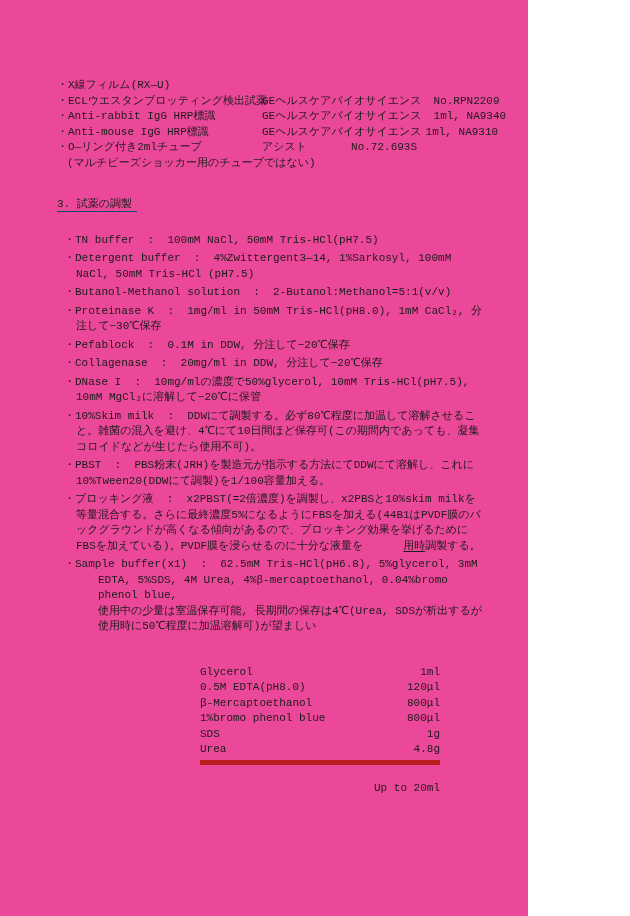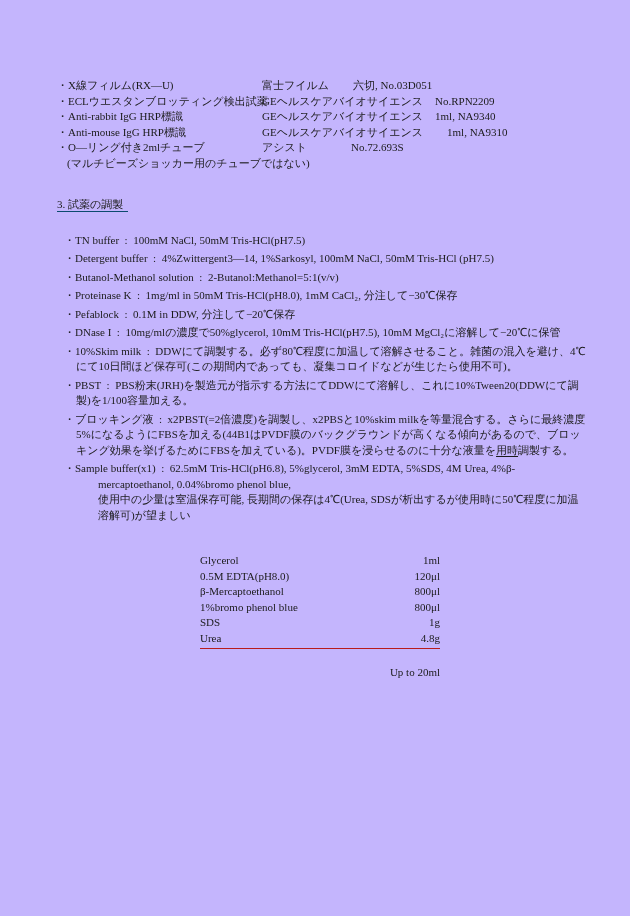--- a/index.html
+++ b/index.html
@@ -1,64 +1,63 @@
 <!DOCTYPE html>
 <html lang="ja"><head>
 <meta charset="utf-8">
 <style>
   * { margin:0; padding:0; box-sizing:border-box; }
   html,body { background:#ffffff; }
   .page {
     position:relative;
-    width:630px; height:916px;
-    background:#c4b5fd;
+    width:528px; height:916px;
+    background:#ec4899;
     color:#1b1b1b;
-    font-family:Liberation Serif, serif;
+    font-family:Liberation Mono, monospace;
     font-size:11px;
     line-height:15.5px;
     overflow:hidden;
   }
   
   .materials { margin:78px 20px 0 57px; }
   .material-row { display:grid; grid-template-columns:205px 1fr; }
   .m-name { white-space:pre; }
   .m-rest { white-space:pre; }
   .m-catalog { display:inline-block; }
   .cat-0 { margin-left:24px; }
   .cat-1 { margin-left:12px; }
   .cat-2 { margin-left:12px; }
-  .cat-3 { margin-left:24px; }
+  .cat-3 { margin-left:4px; }
   .cat-4 { margin-left:44px; }
   .materials-note { margin-left:10px; }
   
   .heading-wrap { margin:26px 0 0 57px; }
   .heading { border-bottom:1px solid #0c4a6e; padding:0 5px 1px 0; }
   
   .reagents { margin:20px 42px 0 64px; }
   .reagent-item { padding-left:12px; text-indent:-12px; }
   .reagent-item + .reagent-item { margin-top:3px; }
   .reagent-item.sample { padding-left:34px; text-indent:-34px; }
   .reagent-text { white-space:pre-wrap; }
   .sample-note { text-indent:0; white-space:pre-wrap; }
-  .u { text-decoration:underline; text-underline-offset:2px; }
+  .u { text-decoration:underline; text-underline-offset:2px;margin-left:40px; }
   
   .recipe { margin:30px 0 0 200px; width:240px; }
   .recipe-row { display:flex; justify-content:space-between; }
-  .recipe-row.last { border-bottom:1px solid #b91c1c; padding-bottom:2px; }
+  .recipe-row.last { border-bottom:5px solid #b91c1c; padding-bottom:2px; }
   .recipe-total { text-align:right; padding-top:16px; }
 </style>
 </head>
 <body>
 
 <div class="page">
 
   <div class="materials">
     <div class="material-row">
       <span class="m-name">・X線フィルム(RX—U)</span>
-      <span class="m-rest"><span>富士フイルム</span><span class="m-catalog cat-0">六切, No.03D051</span></span>
     </div>
     <div class="material-row">
       <span class="m-name">・ECLウエスタンブロッティング検出試薬</span>
       <span class="m-rest"><span>GEヘルスケアバイオサイエンス</span><span class="m-catalog cat-1">No.RPN2209</span></span>
     </div>
     <div class="material-row">
       <span class="m-name">・Anti-rabbit IgG HRP標識</span>
       <span class="m-rest"><span>GEヘルスケアバイオサイエンス</span><span class="m-catalog cat-2">1ml, NA9340</span></span>
     </div>
     <div class="material-row">
@@ -75,20 +74,21 @@
   <div class="heading-wrap">
     <span class="heading">3. 試薬の調製</span>
   </div>
 
   <div class="reagents">
     <div class="reagent-item"><span class="reagent-text">・TN buffer  :  100mM NaCl, 50mM Tris-HCl(pH7.5)</span></div>
     <div class="reagent-item"><span class="reagent-text">・Detergent buffer  :  4%Zwittergent3—14, 1%Sarkosyl, 100mM NaCl, 50mM Tris-HCl (pH7.5)</span></div>
     <div class="reagent-item"><span class="reagent-text">・Butanol-Methanol solution  :  2-Butanol:Methanol=5:1(v/v)</span></div>
     <div class="reagent-item"><span class="reagent-text">・Proteinase K  :  1mg/ml in 50mM Tris-HCl(pH8.0), 1mM CaCl₂, 分注して−30℃保存</span></div>
     <div class="reagent-item"><span class="reagent-text">・Pefablock  :  0.1M in DDW, 分注して−20℃保存</span></div>
+    <div class="reagent-item"><span class="reagent-text">・Collagenase  :  20mg/ml in DDW, 分注して−20℃保存</span></div>
     <div class="reagent-item"><span class="reagent-text">・DNase I  :  10mg/mlの濃度で50%glycerol, 10mM Tris-HCl(pH7.5), 10mM MgCl₂に溶解して−20℃に保管</span></div>
     <div class="reagent-item"><span class="reagent-text">・10%Skim milk  :  DDWにて調製する。必ず80℃程度に加温して溶解させること。雑菌の混入を避け、4℃にて10日間ほど保存可(この期間内であっても、凝集コロイドなどが生じたら使用不可)。</span></div>
     <div class="reagent-item"><span class="reagent-text">・PBST  :  PBS粉末(JRH)を製造元が指示する方法にてDDWにて溶解し、これに10%Tween20(DDWにて調製)を1/100容量加える。</span></div>
     <div class="reagent-item">
       <span class="reagent-text"><span>・ブロッキング液  :  x2PBST(=2倍濃度)を調製し、x2PBSと10%skim milkを等量混合する。さらに最終濃度5%になるようにFBSを加える(44B1はPVDF膜のバックグラウンドが高くなる傾向があるので、ブロッキング効果を挙げるためにFBSを加えている)。PVDF膜を浸らせるのに十分な液量を</span><span class="u">用時</span><span>調製する。</span></span>
     </div>
     <div class="reagent-item sample">
       <span class="reagent-text">・Sample buffer(x1)  :  62.5mM Tris-HCl(pH6.8), 5%glycerol, 3mM EDTA, 5%SDS, 4M Urea, 4%β-mercaptoethanol, 0.04%bromo phenol blue,</span>
       <div class="sample-note">使用中の少量は室温保存可能, 長期間の保存は4℃(Urea, SDSが析出するが使用時に50℃程度に加温溶解可)が望ましい</div>
     </div>

